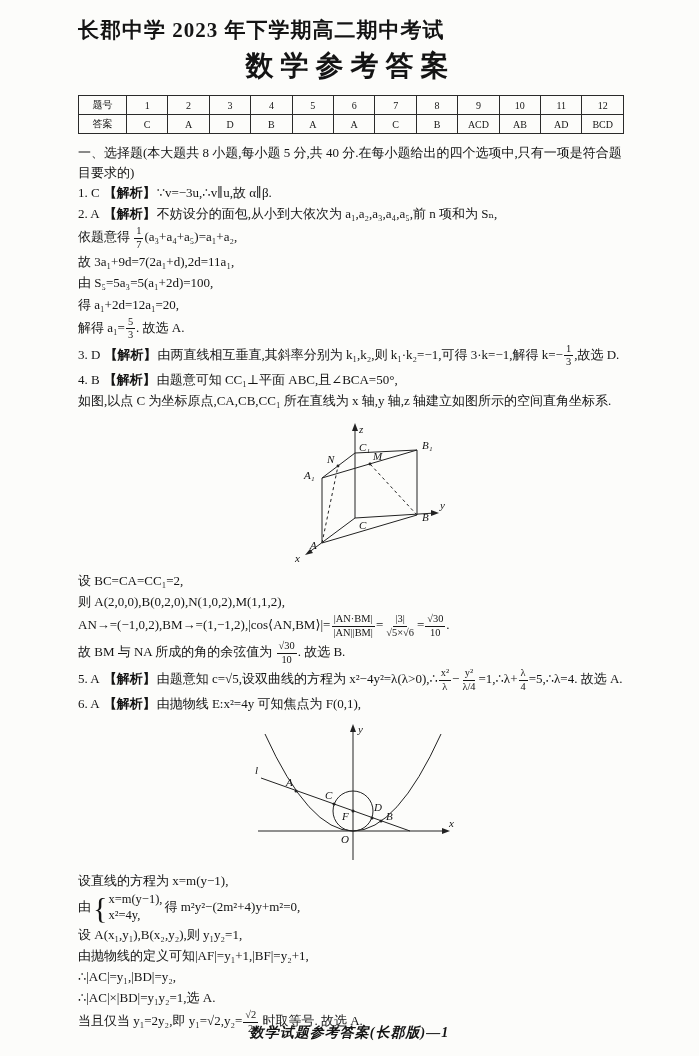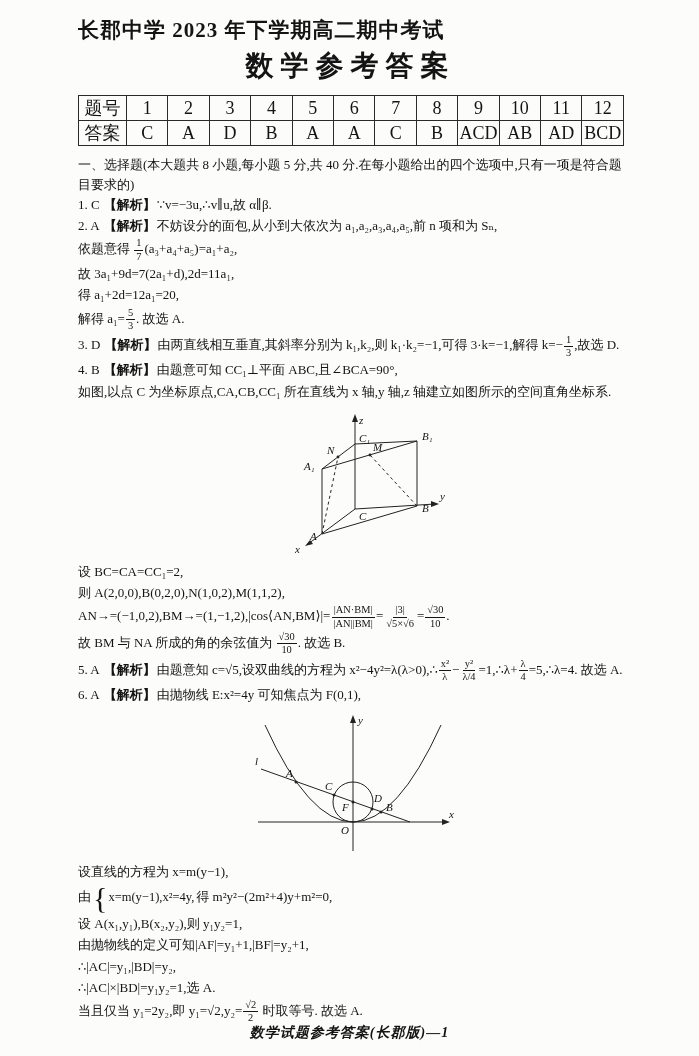--- a/index.html
+++ b/index.html
@@ -3,33 +3,33 @@
 <meta charset="utf-8">
 <style>
 *{box-sizing:border-box;}
 html,body{margin:0;padding:0;}
 body{width:699px;height:1056px;background:#fcfcfa;color:#141414;
      font-family:"Liberation Serif","DejaVu Serif",serif;position:relative;overflow:hidden;}
 .page{padding:16px 76px 0 78px;}
 .title{text-align:left;font-weight:700;font-size:21px;letter-spacing:1px;}
 .subtitle{text-align:center;font-weight:700;font-size:28px;letter-spacing:7px;margin-top:3px;}
 table.answers{border-collapse:collapse;margin:10px auto 0;table-layout:fixed;width:546px;}
-table.answers td{border:1px solid #2a2a2a;text-align:center;font-size:18px;height:19px;padding:0;}
+table.answers td{border:1px solid #2a2a2a;text-align:center;font-size:10px;height:19px;padding:0;}
 table.answers td.rowlab{width:48px;}
 .sec-heading{font-weight:400;font-size:13px;margin-top:9px;line-height:1.5;}
 .line{font-size:13px;line-height:1.55;margin-top:1px;}
 .num{margin-right:3px;}
 b.tag{margin:0 1px;}
 .frac{display:inline-flex;flex-direction:column;align-items:center;vertical-align:middle;
       font-size:0.8em;line-height:1.2;margin:0 1px;}
 .frac .fn{border-bottom:1px solid #141414;padding:0 2px;}
 .frac .fd{padding:0 2px;}
 .sys{display:inline-flex;align-items:center;vertical-align:middle;margin:0 2px;}
 .sys .brace{font-size:30px;font-weight:400;line-height:1;margin-right:1px;}
-.sys .eqs{display:inline-flex;line-height:1.25;font-size:12.5px;}
+.sys .eqs{display:inline-flex;flex-direction:column;line-height:1.25;font-size:12.5px;}
 .figwrap{margin:5px 0 3px 0;}
 .fig1wrap{margin-left:205px;}
 .fig2wrap{margin-left:172px;}
 svg{overflow:visible;}
 svg text{font-size:11px;font-style:italic;fill:#141414;stroke:none;
          font-family:"Liberation Serif",serif;}
 .footer{position:absolute;left:0;right:0;bottom:14px;text-align:center;
         font-weight:700;font-style:italic;font-size:14px;letter-spacing:1px;}
 </style>
 </head>
@@ -82,35 +82,36 @@
   </div>
 
   <div class="line">
     <span class="num">2. A</span><b class="tag">【解析】</b><span>不妨设分的面包,从小到大依次为 a₁,a₂,a₃,a₄,a₅,前 n 项和为 Sₙ,</span>
   </div>
   <div class="line"><span>依题意得 <span class="frac">
           <span class="fn">1</span>
           <span class="fd">7</span>
         </span>(a₃+a₄+a₅)=a₁+a₂,</span></div>
   <div class="line"><span>故 3a₁+9d=7(2a₁+d),2d=11a₁,</span></div>
+  <div class="line"><span>由 S₅=5a₃=5(a₁+2d)=100,</span></div>
   <div class="line"><span>得 a₁+2d=12a₁=20,</span></div>
   <div class="line"><span>解得 a₁=<span class="frac">
           <span class="fn">5</span>
           <span class="fd">3</span>
         </span>. 故选 A.</span></div>
 
   <div class="line">
     <span class="num">3. D</span><b class="tag">【解析】</b><span>由两直线相互垂直,其斜率分别为 k₁,k₂,则 k₁·k₂=−1,可得 3·k=−1,解得 k=−<span class="frac">
           <span class="fn">1</span>
           <span class="fd">3</span>
         </span>,故选 D.</span>
   </div>
 
   <div class="line">
-    <span class="num">4. B</span><b class="tag">【解析】</b><span>由题意可知 CC₁⊥平面 ABC,且∠BCA=90°,</span>
+    <span class="num">4. B</span><b class="tag">【解析】</b><span>由题意可知 CC₁⊥平面 ABC,且∠BCA=50°,</span>
   </div>
   <div class="line"><span>如图,以点 C 为坐标原点,CA,CB,CC₁ 所在直线为 x 轴,y 轴,z 轴建立如图所示的空间直角坐标系.</span></div>
 
   <div class="figwrap fig1wrap">
     <svg width="170" height="148" viewBox="0 0 170 148">
       <g stroke="#222" stroke-width="1" fill="none">
         <line x1="72" y1="102" x2="72" y2="13"></line>
         <line x1="72" y1="102" x2="25" y2="137"></line>
         <line x1="72" y1="102" x2="152" y2="97"></line>
         <line x1="39" y1="127" x2="134" y2="99"></line>

